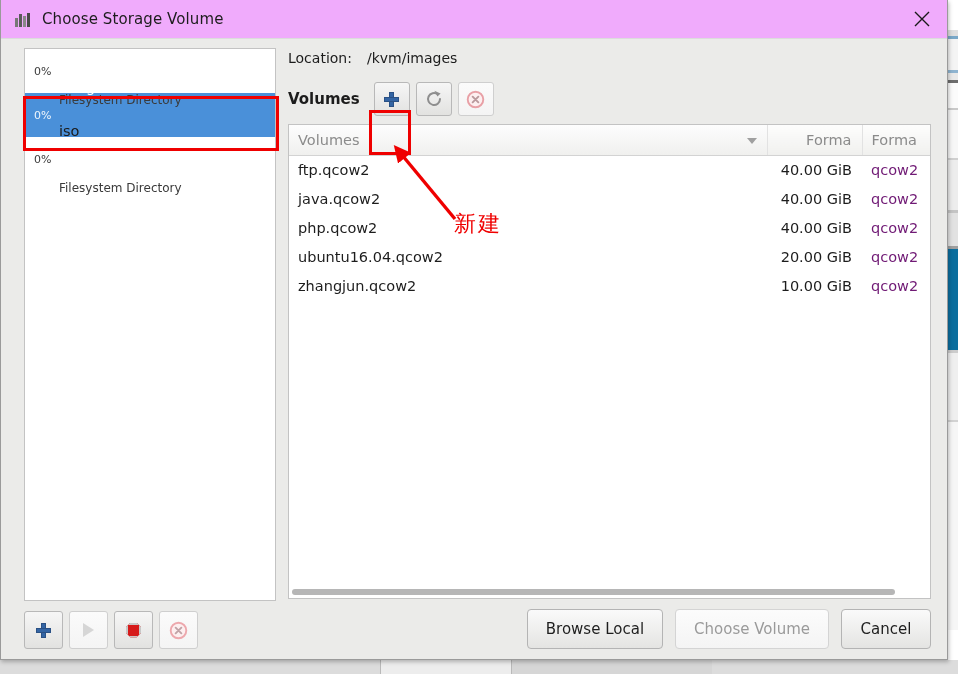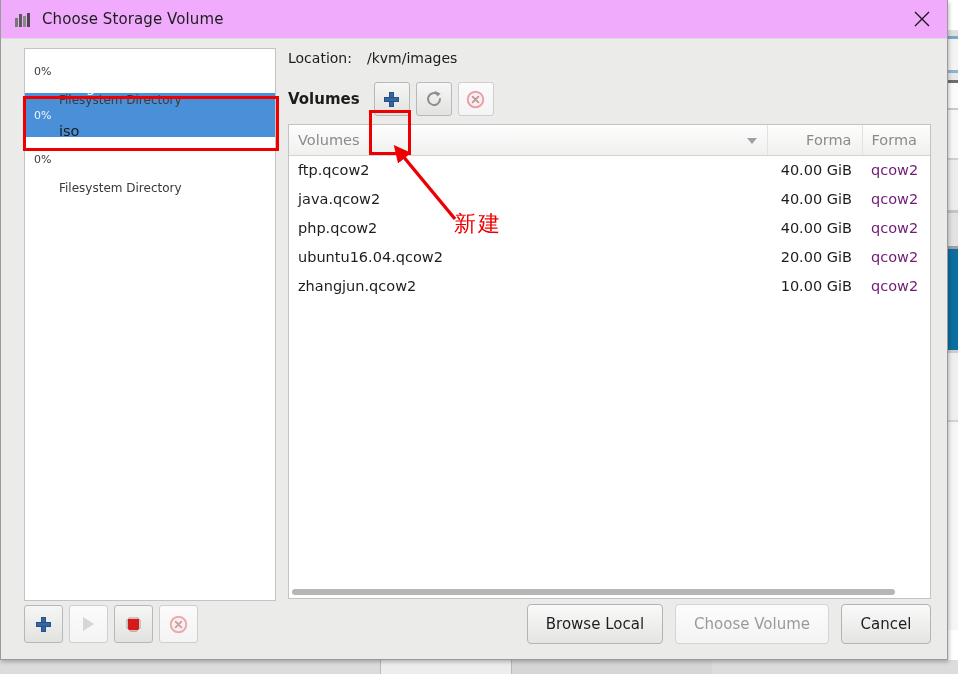--- a/index.html
+++ b/index.html
@@ -299,21 +299,21 @@
 
   
   .footer {
     position: absolute;
     left: 0; bottom: 0;
     width: 100%;
     height: 60px;
     box-sizing: border-box;
     padding: 0 16px 10px 23px;
     display: flex;
-    align-items: center;
+    align-items: flex-end;
   }
   .footer-left { display: flex; }
   .footer-left .tbtn { width: 39px; height: 38px; margin-right: 6px; }
   .footer-right {
     margin-left: auto;
     display: flex;
     align-items: center;
   }
   .dlg-btn {
     height: 40px;

